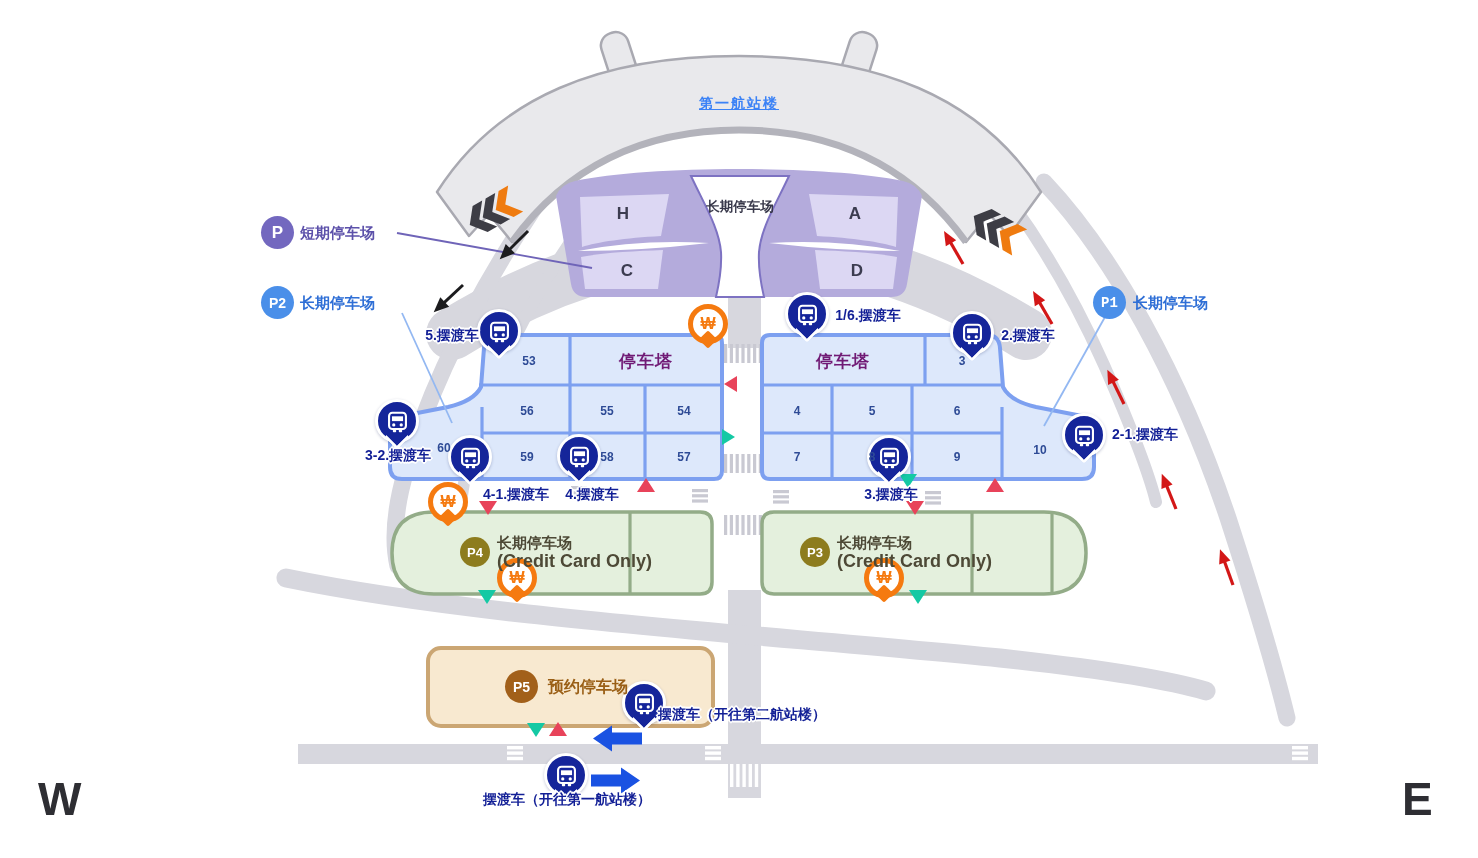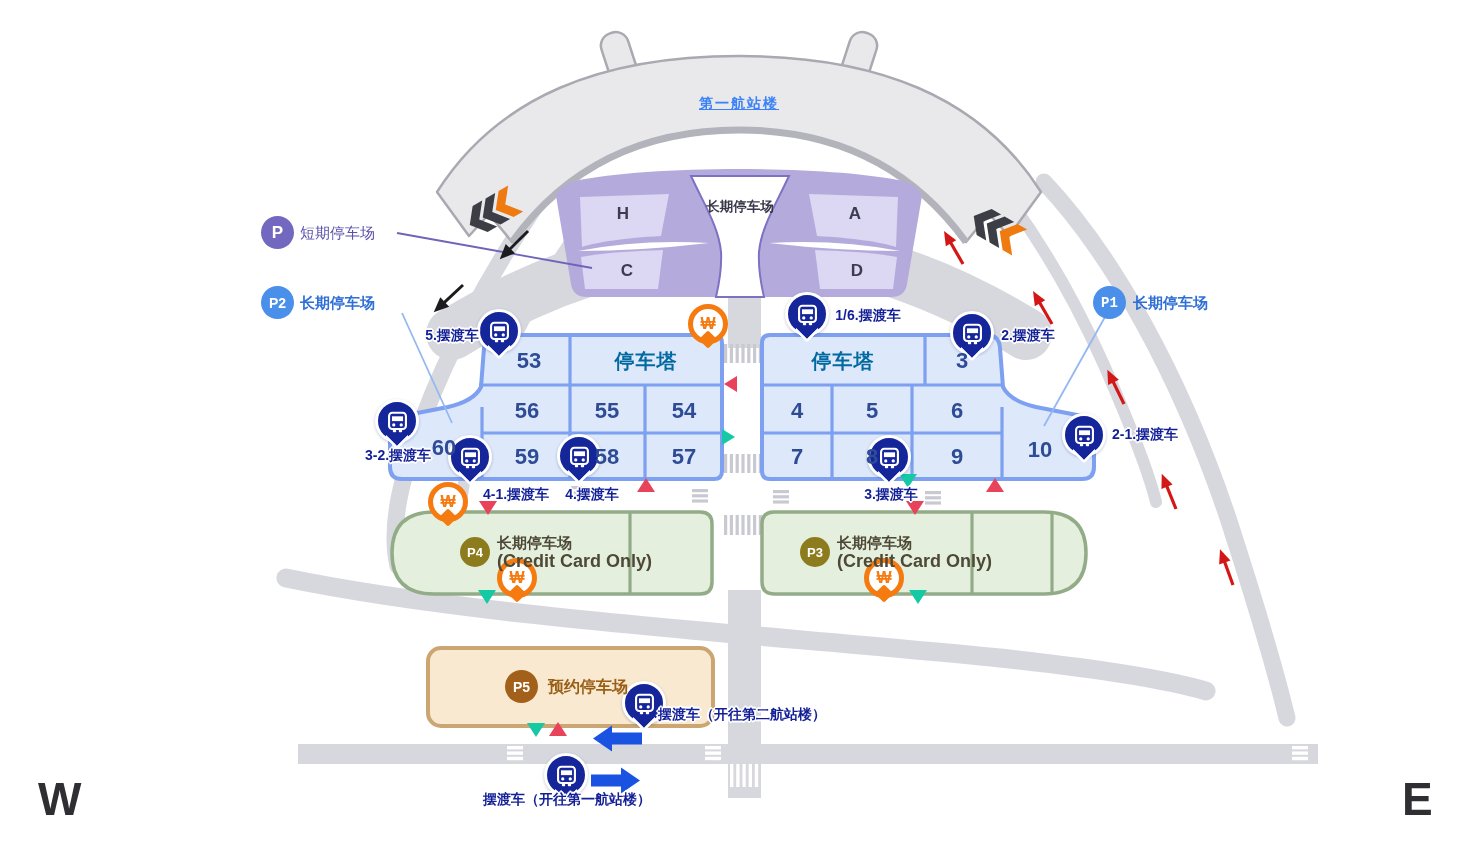--- a/index.html
+++ b/index.html
@@ -5,29 +5,29 @@
   html,body{margin:0;padding:0;background:#fff;}
   .stage{position:relative;width:1478px;height:858px;background:#fff;overflow:hidden;
          font-family:"Liberation Sans","DejaVu Sans",sans-serif;}
   .stage svg.base{position:absolute;left:0;top:0;z-index:1;}
   .lbl{position:absolute;white-space:nowrap;z-index:6;}
   .ctr{transform:translate(-50%,-50%);}
   .vctr{transform:translate(0,-50%);}
   .terminal-title{font-size:14px;font-weight:700;color:#3b82f6;letter-spacing:2px;text-decoration:underline;}
   .tc-title{font-size:13.5px;font-weight:700;color:#38384a;}
   .zone{font-size:17px;font-weight:600;color:#3c3c50;}
-  .cell{font-size:22px;font-weight:700;color:#2e4b96;}
-  .cellname{font-size:20px;font-weight:700;color:#0369a1;letter-spacing:1px;}
+  .cell{font-size:12px;font-weight:700;color:#2e4b96;}
+  .cellname{font-size:17px;font-weight:700;color:#701a75;letter-spacing:1px;}
   .badge{position:absolute;border-radius:50%;color:#fff;font-weight:800;display:flex;
          align-items:center;justify-content:center;z-index:6;}
   .bp{width:33px;height:33px;background:#7368bf;font-size:17px;}
   .bp2{width:33px;height:33px;background:#4a8fe9;font-size:14px;text-align:center;}
   .bgold{width:30px;height:30px;background:#8d7c1e;font-size:13px;}
   .bbrown{width:33px;height:33px;background:#a2601a;font-size:14px;}
-  .leglbl-p{font-size:15px;font-weight:400;color:#5c51aa;}
+  .leglbl-p{font-size:15px;font-weight:700;color:#5c51aa;}
   .leglbl-b{font-size:15px;font-weight:700;color:#2f6fd6;}
   .greentxt{font-size:15px;font-weight:700;color:#4d4936;}
   .greensub{font-size:18px;font-weight:700;color:#4d4936;}
   .p5txt{font-size:16px;font-weight:700;color:#9a5f16;}
   .compass{position:absolute;font-size:46px;font-weight:800;color:#2e2e33;z-index:6;}
   .shuttle-label{position:absolute;z-index:7;font-size:14px;font-weight:800;color:#121f96;white-space:nowrap;
     text-shadow:-2px 0 0 #fff,2px 0 0 #fff,0 -2px 0 #fff,0 2px 0 #fff,
                 -1px -1px 0 #fff,1px -1px 0 #fff,-1px 1px 0 #fff,1px 1px 0 #fff;}
   .bus-pin{position:absolute;width:38px;height:38px;background:#15259a;border:3.5px solid #fff;
     border-radius:50%;display:flex;align-items:center;justify-content:center;z-index:5;

